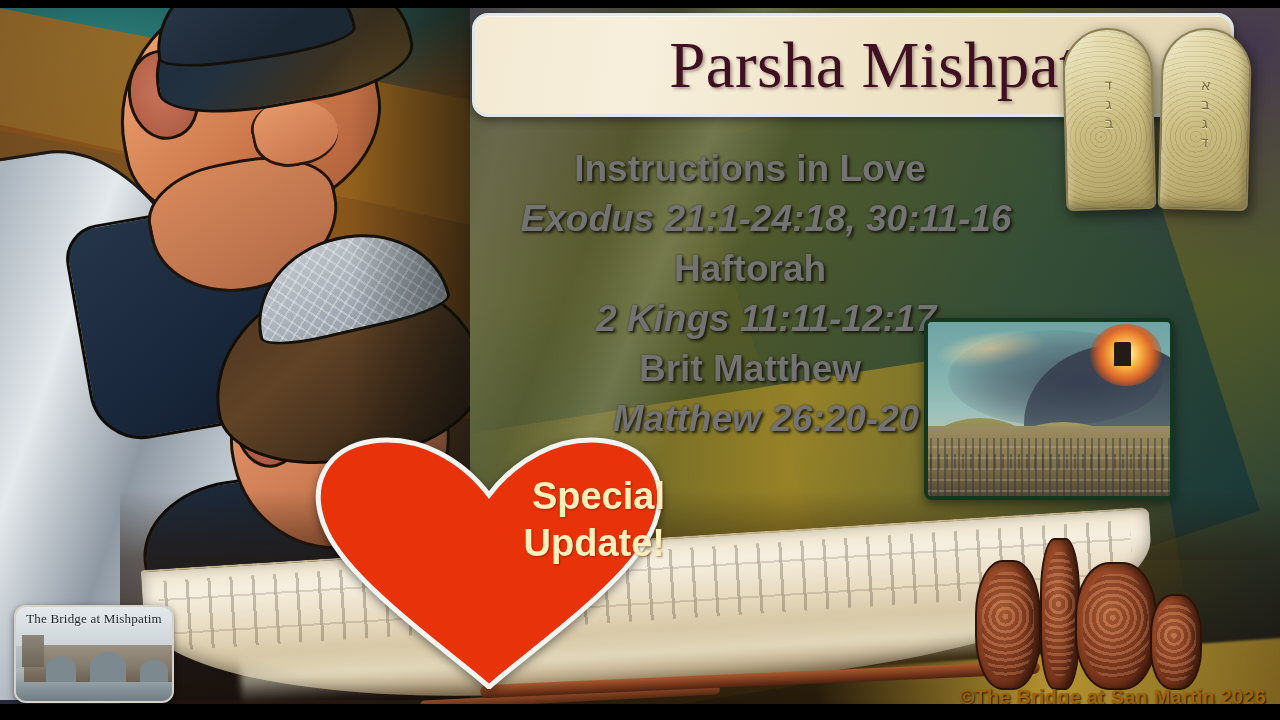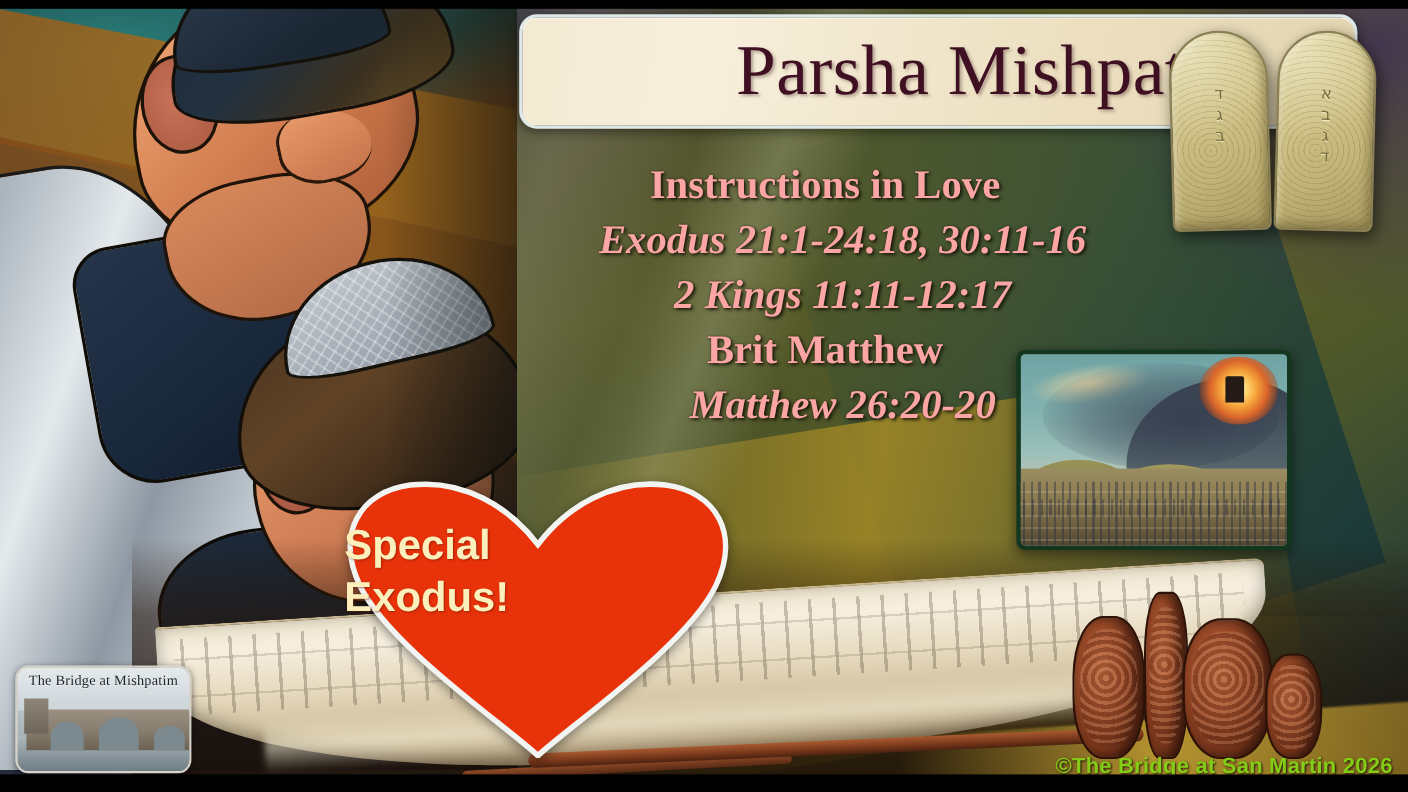--- a/index.html
+++ b/index.html
@@ -331,22 +331,21 @@
     color: #6e6132;
     text-shadow: 0 1px 0 rgba(255,255,230,.7);
     opacity: .88;
   }
 
   
   .maintext {
     position: absolute; left: 470px; top: 144px;
     width: 560px;
     text-align: center;
-    color: #fca5a5;
-    font-family: Liberation Serif, serif;
+    color: #737373;
   }
   .mt-line {
     font-size: 37px;
     line-height: 50px;
     font-weight: bold;
     white-space: nowrap;
     text-shadow: 2px 2px 3px rgba(20,18,6,0.85), 0 0 2px rgba(20,18,6,0.6);
   }
   .mt-line.italic { font-style: italic; margin-left: 32px; }
 
@@ -425,21 +424,21 @@
   .heart {
     position: absolute; left: 313px; top: 437px;
     width: 352px; height: 252px;
   }
   .heart-shape {
     position: absolute; inset: 0;
     filter: drop-shadow(0 3px 5px rgba(0,0,0,0.45));
   }
   .heart-text {
     position: absolute; left: 0; right: 0; top: 36px;
-    text-align: left;
+    text-align: right;
     color: #fbf0bb;
     font-size: 38px;
     font-weight: bold;
     line-height: 47px;
     text-shadow: 1px 1px 2px rgba(110,20,0,0.55);
   }
 
   
   .logo {
     position: absolute; left: 14px; top: 605px;
@@ -483,21 +482,21 @@
     letter-spacing: .2px;
     text-shadow: 0 1px 0 rgba(255,255,255,0.6);
     white-space: nowrap;
   }
 
   
   .copyright {
     position: absolute; right: 14px; bottom: 11px;
     font-size: 20px;
     font-weight: bold;
-    color: #84cc16;
+    color: #a16207;
     text-shadow: 1px 1px 2px rgba(20,10,0,0.9);
     letter-spacing: .2px;
     white-space: nowrap;
   }
 
   
   .bar-top, .bar-bottom {
     position: absolute; left: 0; width: 100%; height: 8px; background: #000;
   }
   .bar-top { top: 0; }
@@ -570,20 +569,21 @@
       <div class="tab-glyphs">ד<br>ג<br>ב</div>
     </div>
     <div class="tablet t-right">
       <div class="tab-glyphs">א<br>ב<br>ג<br>ד</div>
     </div>
   </div>
 
   <div class="maintext">
     <div class="mt-line">Instructions in Love</div>
     <div class="mt-line italic">Exodus 21:1-24:18, 30:11-16</div>
+    <div class="mt-line">Haftorah</div>
     <div class="mt-line italic">2 Kings 11:11-12:17</div>
     <div class="mt-line">Brit Matthew</div>
     <div class="mt-line italic">Matthew 26:20-20</div>
   </div>
 
   <div class="painting">
     <div class="pt-sky"></div>
     <div class="pt-cloud-light"></div>
     <div class="pt-mountain"></div>
     <div class="pt-cloud-dark"></div>
@@ -595,21 +595,21 @@
     <div class="pt-crowd2"></div>
     <div class="pt-crowd"></div>
   </div>
 
   <div class="heart">
     <svg class="heart-shape" viewBox="0 0 352 252" preserveAspectRatio="none">
       <path d="M176 250 C 150 225, 40 150, 14 95 C -8 48, 14 10, 60 4 C 108 -2, 150 24, 176 58 C 202 24, 244 -2, 292 4 C 338 10, 360 48, 338 95 C 312 150, 202 225, 176 250 Z" fill="#e8320a" stroke="#f2f4f2" stroke-width="5"></path>
     </svg>
     <div class="heart-text">
       <div>Special</div>
-      <div>Exodus!</div>
+      <div>Update!</div>
     </div>
   </div>
 
   <div class="logo">
     <div class="logo-sky"></div>
     <div class="logo-river"></div>
     <div class="logo-bridge">
       <div class="logo-arch a1"></div>
       <div class="logo-arch a2"></div>
       <div class="logo-arch a3"></div>

